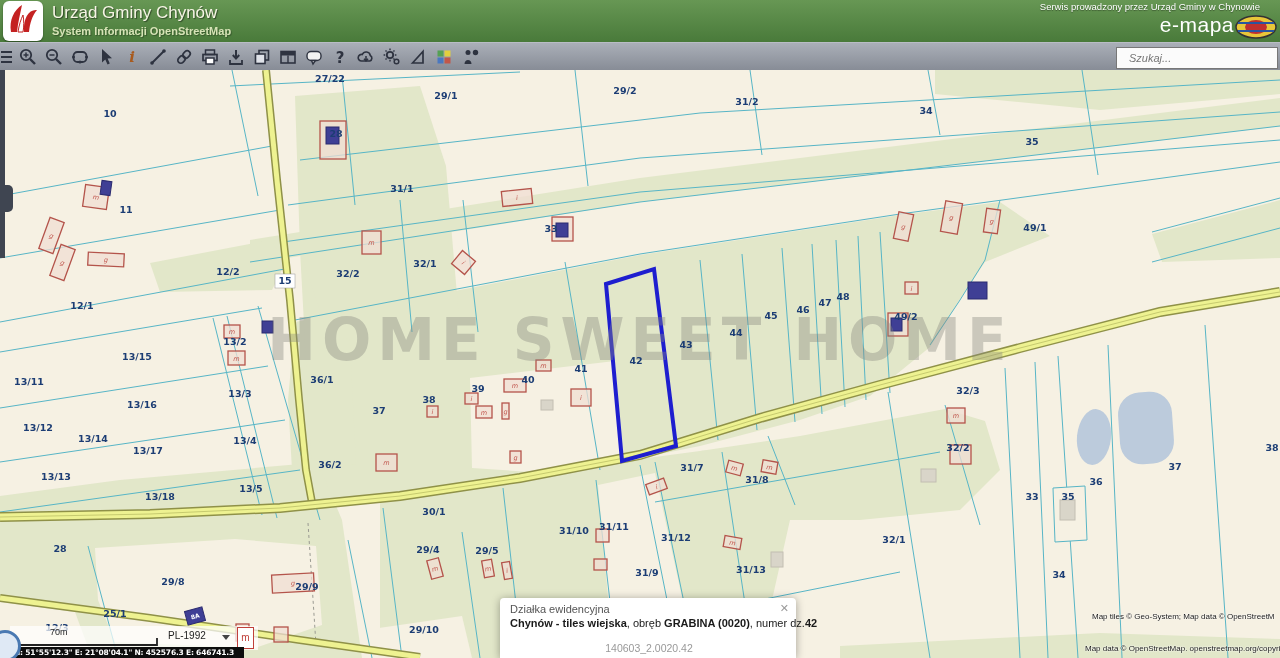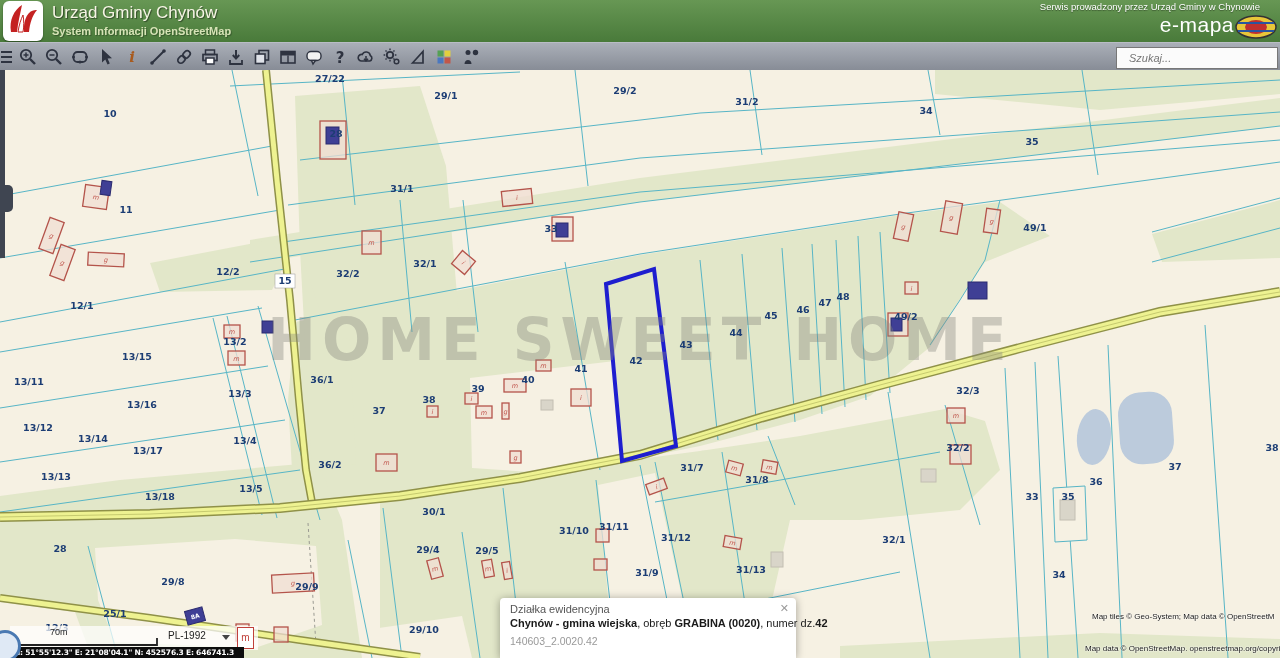--- a/index.html
+++ b/index.html
@@ -67,21 +67,21 @@
   .attrib{position:absolute;font-size:8px;color:#1a1a1a;white-space:nowrap;
           text-shadow:0 0 2px #fff,0 0 2px #fff;}
   
   #popup{position:absolute;left:500px;top:528px;width:296px;height:60px;background:#fff;
          border-radius:4px 4px 0 0;box-shadow:0 1px 8px rgba(0,0,0,.35);
          font-size:11px;color:#333;padding:5px 8px 0 10px;box-sizing:border-box;}
   #popup-title{color:#555;font-size:11px;}
   #popup-close{position:absolute;right:7px;top:4px;color:#9a9a9a;font-size:11px;cursor:pointer;}
   #popup-main{margin-top:2px;font-size:11px;color:#1a1a1a;white-space:nowrap;}
   #popup-main b{font-weight:bold;}
-  #popup-id{color:#999;font-size:10.5px;margin-top:6px;}
+  #popup-id{color:#999;font-size:10.5px;margin-top:13px;text-align:center;}
   #popup-links{margin-top:2px;display:flex;align-items:center;gap:14px;font-size:11px;}
   #popup-links .lnk{color:#3b7fc4;cursor:pointer;}
   #plus-circle{width:12px;height:12px;border:1px solid #6aaa5a;border-radius:50%;color:#5a9a4a;
                font-size:10px;line-height:11px;text-align:center;cursor:pointer;}
 </style>
 </head>
 <body>
 
 <div id="app">
 
@@ -632,17 +632,17 @@
       <span id="crs-chev"></span>
     </div>
     <div id="m-button">m</div>
     <div id="coordbar">N: 51°55'12.3"  E: 21°08'04.1"  N: 452576.3  E: 646741.3</div>
     <div id="corner-circle"></div>
 
     
     <div id="popup">
       <div id="popup-title">Działka ewidencyjna</div>
       <div id="popup-close">✕</div>
-      <div id="popup-main"><b>Chynów - gmina wiejska</b><span>, obręb </span><b>GRABINA (0020)</b><span>, numer dz.</span><b>42</b></div>
+      <div id="popup-main"><b>Chynów - tiles wiejska</b><span>, obręb </span><b>GRABINA (0020)</b><span>, numer dz.</span><b>42</b></div>
       <div id="popup-id">140603_2.0020.42</div>
     </div>
   </div>
 </div>
 
 </body></html>

